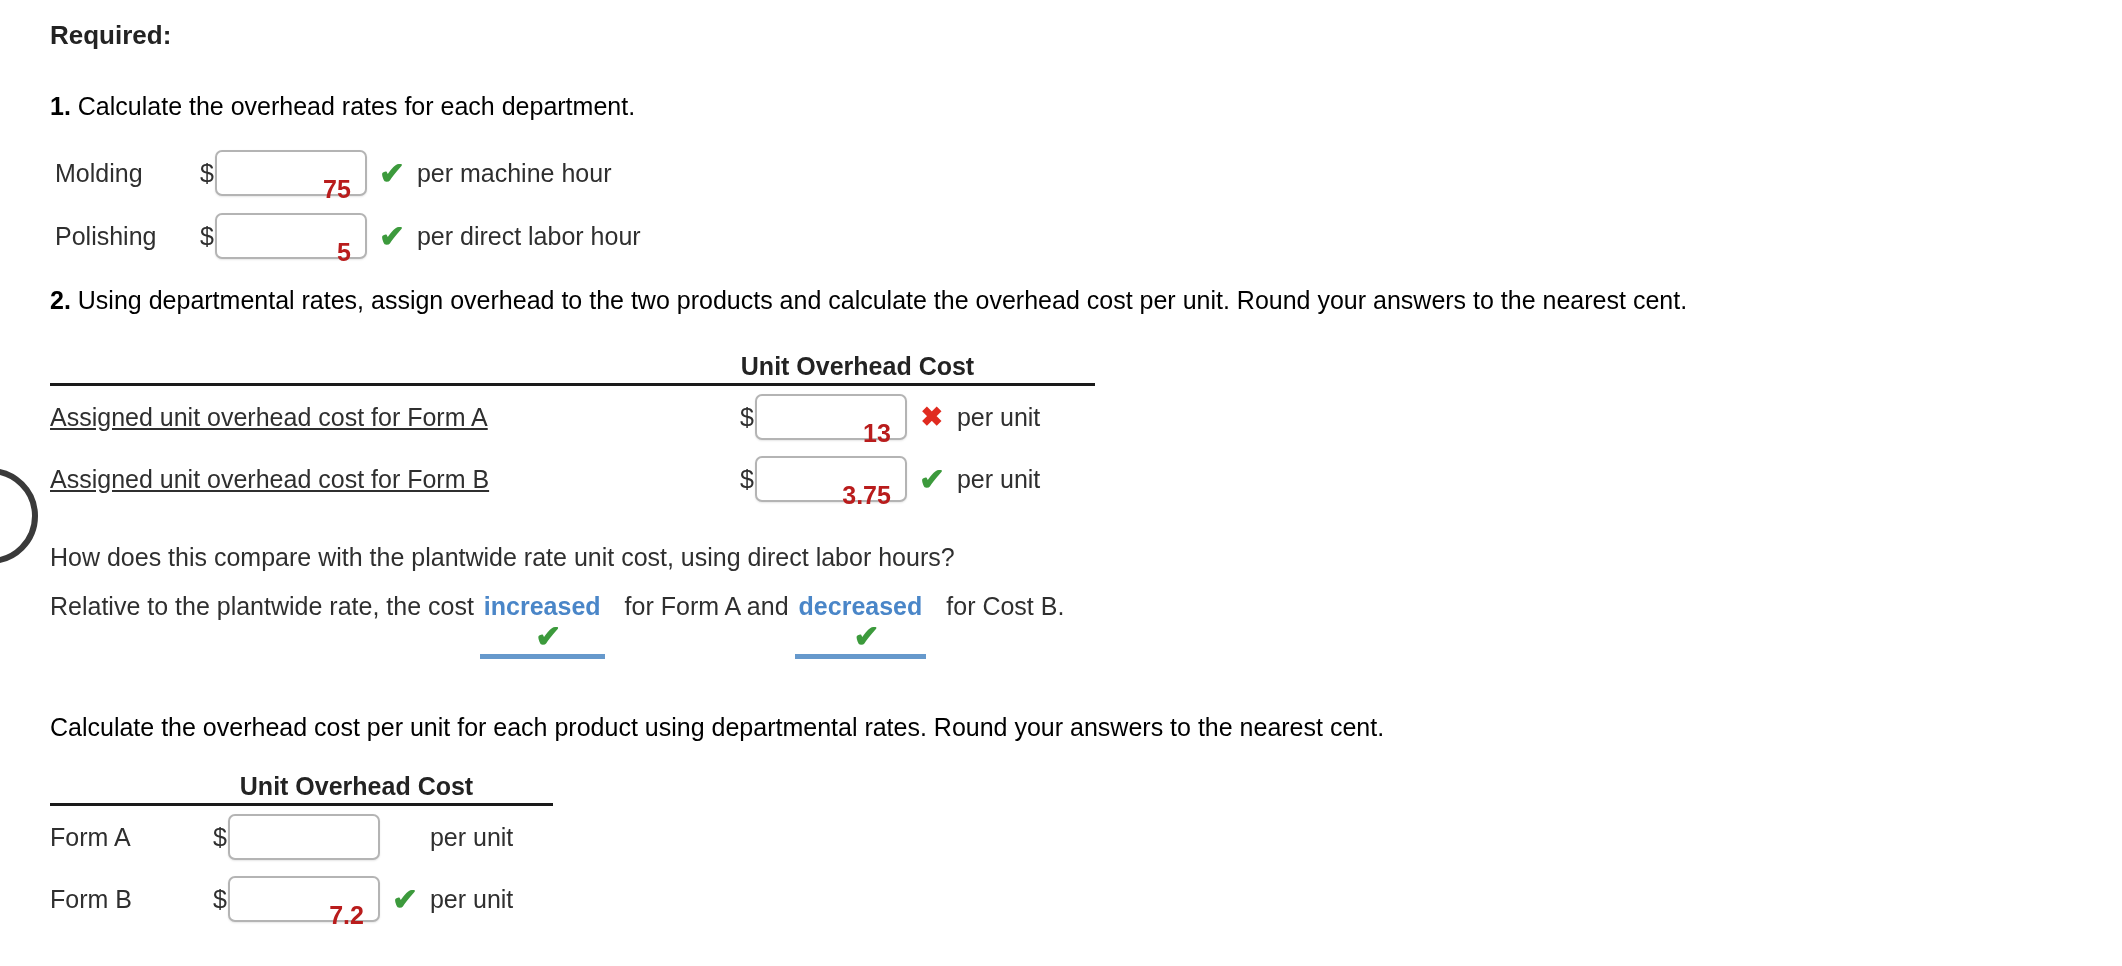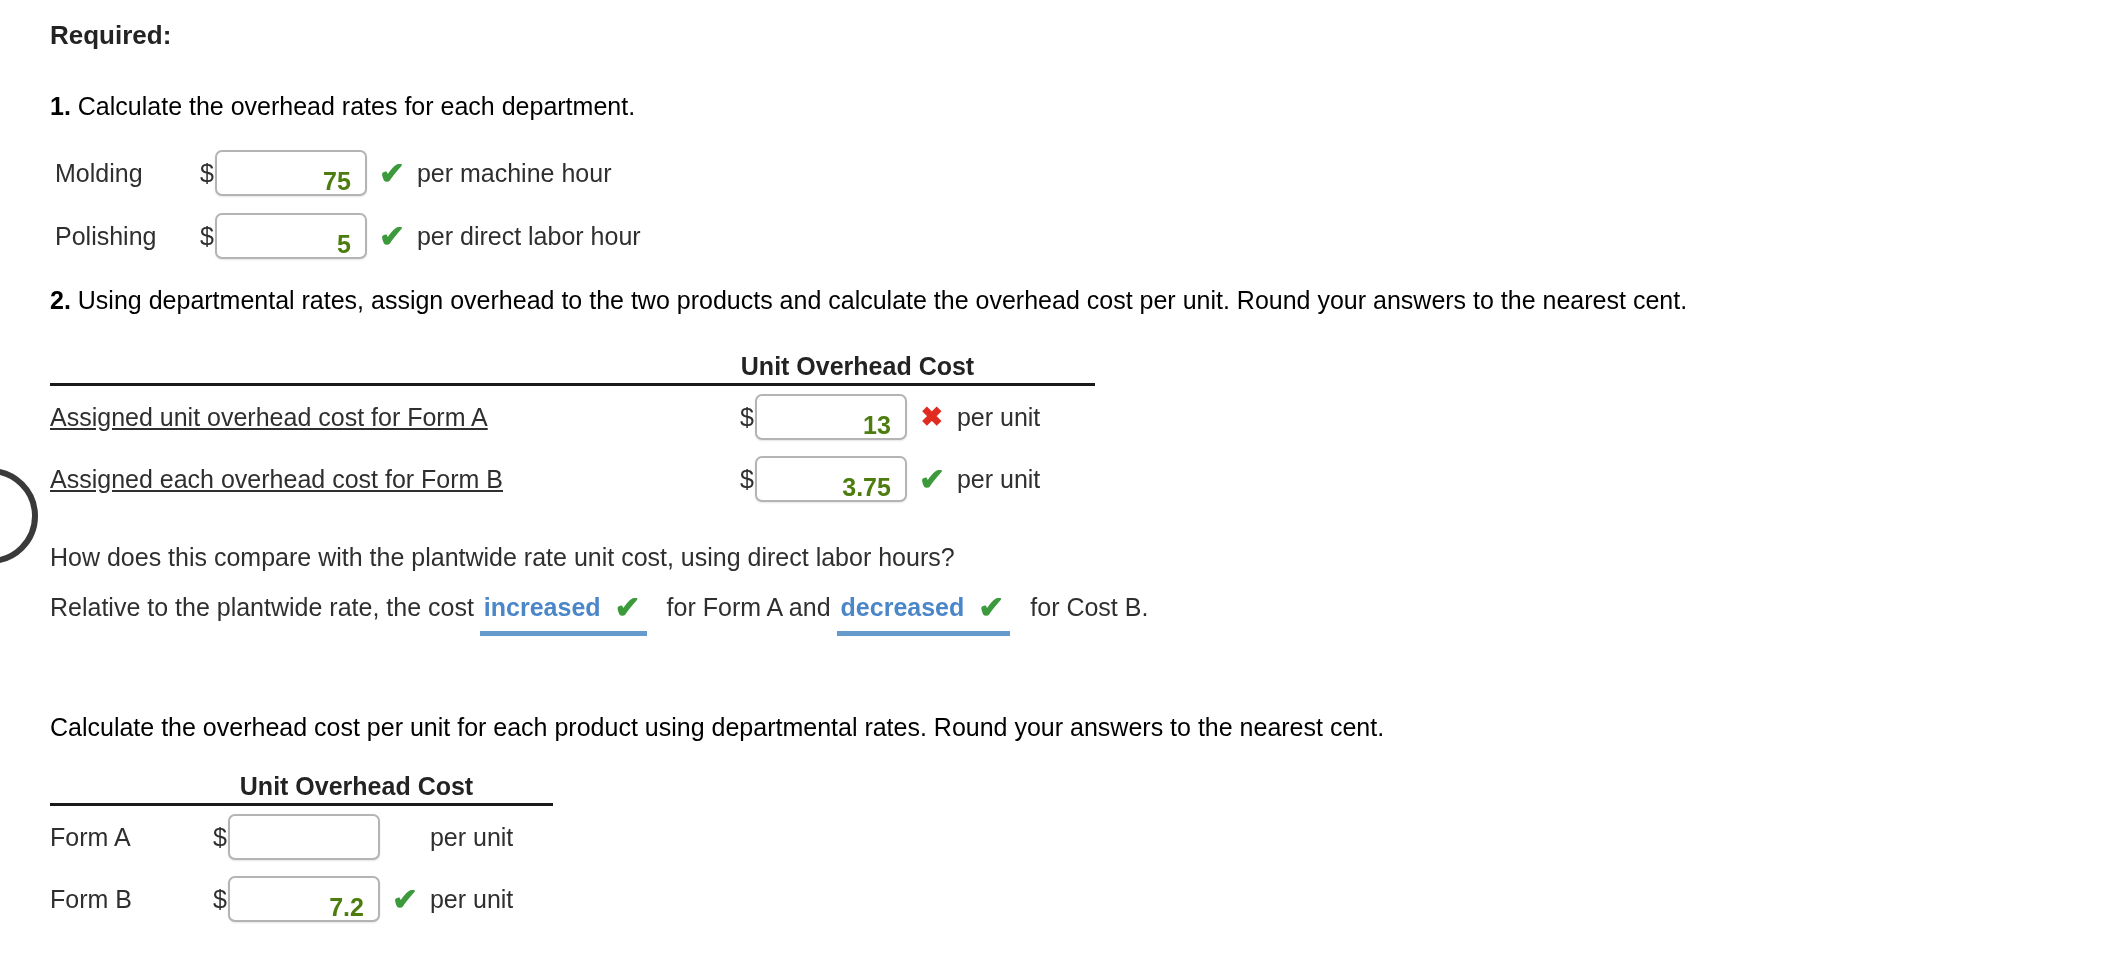--- a/index.html
+++ b/index.html
@@ -78,23 +78,23 @@
 
   .inputbox {
     box-sizing: border-box;
     height: 46px;
     border: 2px solid #b4b4b4;
     border-radius: 7px;
     background: #ffffff;
     font-family: "Liberation Sans", sans-serif;
     font-size: 25px;
     font-weight: bold;
-    color: #4d7c0f;
+    color: #b91c1c;
     text-align: right;
-    padding: 8px 14px 0 8px;
+    padding: 16px 14px 0 8px;
     line-height: 42px;
     box-shadow: 0 1px 2px rgba(0,0,0,0.10);
     display: inline-block;
     vertical-align: middle;
   }
   .inputbox.w-rate   { width: 152px; }
   .inputbox.w-unit   { width: 152px; }
   .inputbox.w-wide   { width: 152px; }
   .inputbox.w-empty  { width: 152px; }
 
@@ -177,22 +177,23 @@
     display: flex;
     align-items: baseline;
     white-space: nowrap;
     font-size: 25px;
     color: #2f2f2f;
   }
   .dropdown-answer {
     display: inline-flex;
     align-items: center;
     border-bottom: 5px solid #6699cc;
-    padding: 0 4px 8px 4px;
+    padding: 0 4px 2px 4px;
     margin: 0 6px;
+    flex-direction: column;
   }
   .dropdown-answer .dd-text {
     font-size: 25px;
     font-weight: bold;
     color: #4a86c8;
   }
   .dropdown-answer .mark { margin-left: 12px; margin-right: 0; }
   .gap-after { margin-left: 14px; }
 
   
@@ -244,21 +245,21 @@
     <div class="tbl-header">Unit Overhead Cost</div>
     <div class="tbl-rule"></div>
     <div class="tbl-row">
       <span class="rowlabel">Assigned unit overhead cost for Form A</span>
       <span class="dollar">$</span>
       <span class="inputbox w-unit">13</span>
       <span class="mark cross">✖</span>
       <span class="suffix">per unit</span>
     </div>
     <div class="tbl-row">
-      <span class="rowlabel">Assigned each overhead cost for Form B</span>
+      <span class="rowlabel">Assigned unit overhead cost for Form B</span>
       <span class="dollar">$</span>
       <span class="inputbox w-unit">3.75</span>
       <span class="mark check">✔</span>
       <span class="suffix">per unit</span>
     </div>
   </div>
 
   <div class="txt" id="compare-q">How does this compare with the plantwide rate unit cost, using direct labor hours?</div>
 
   <div id="compare-a">

